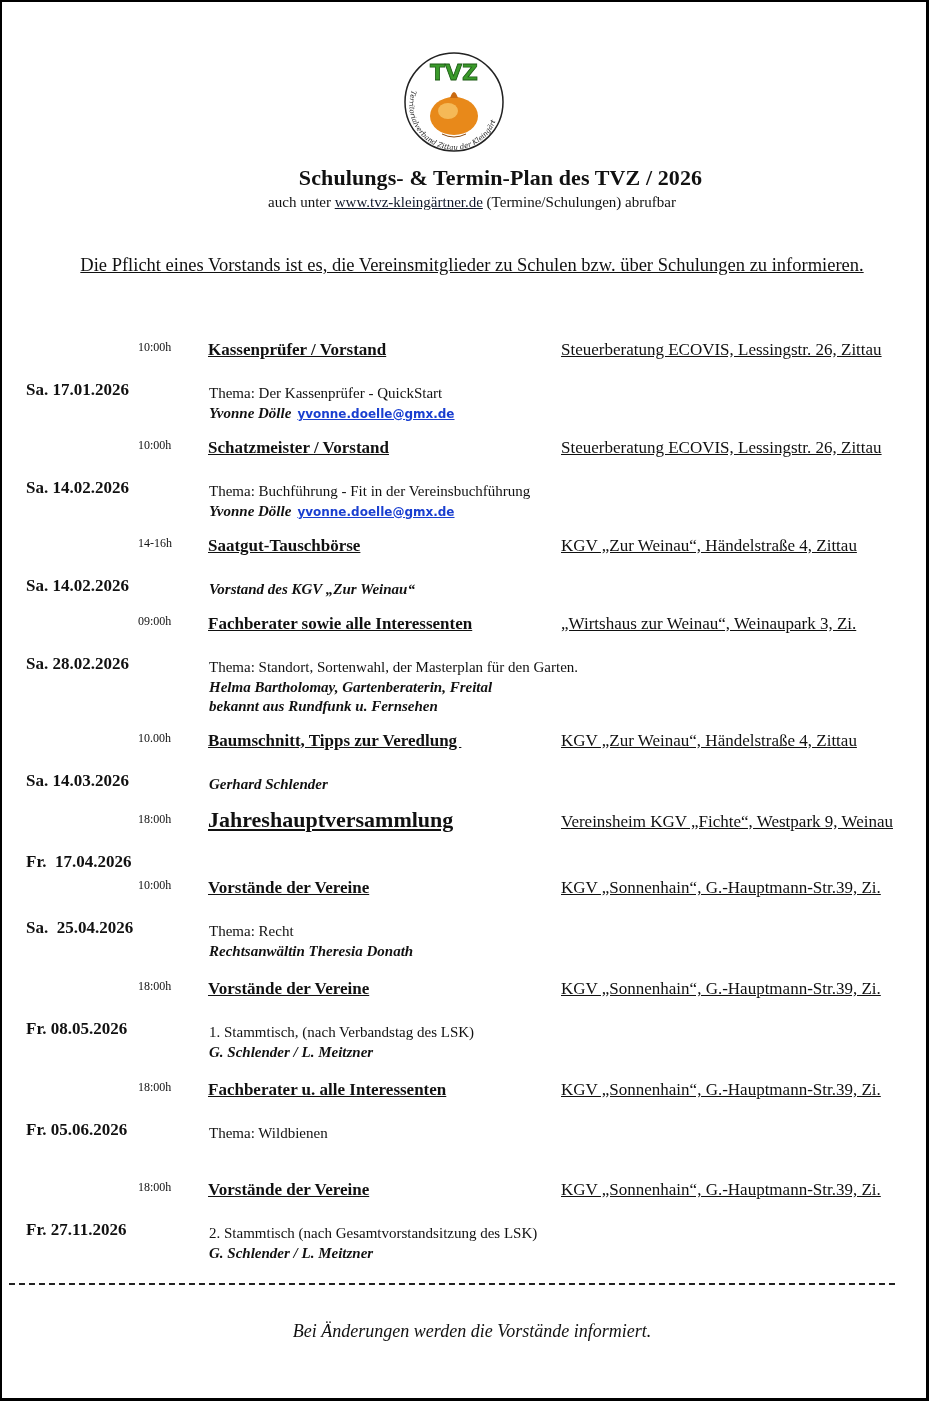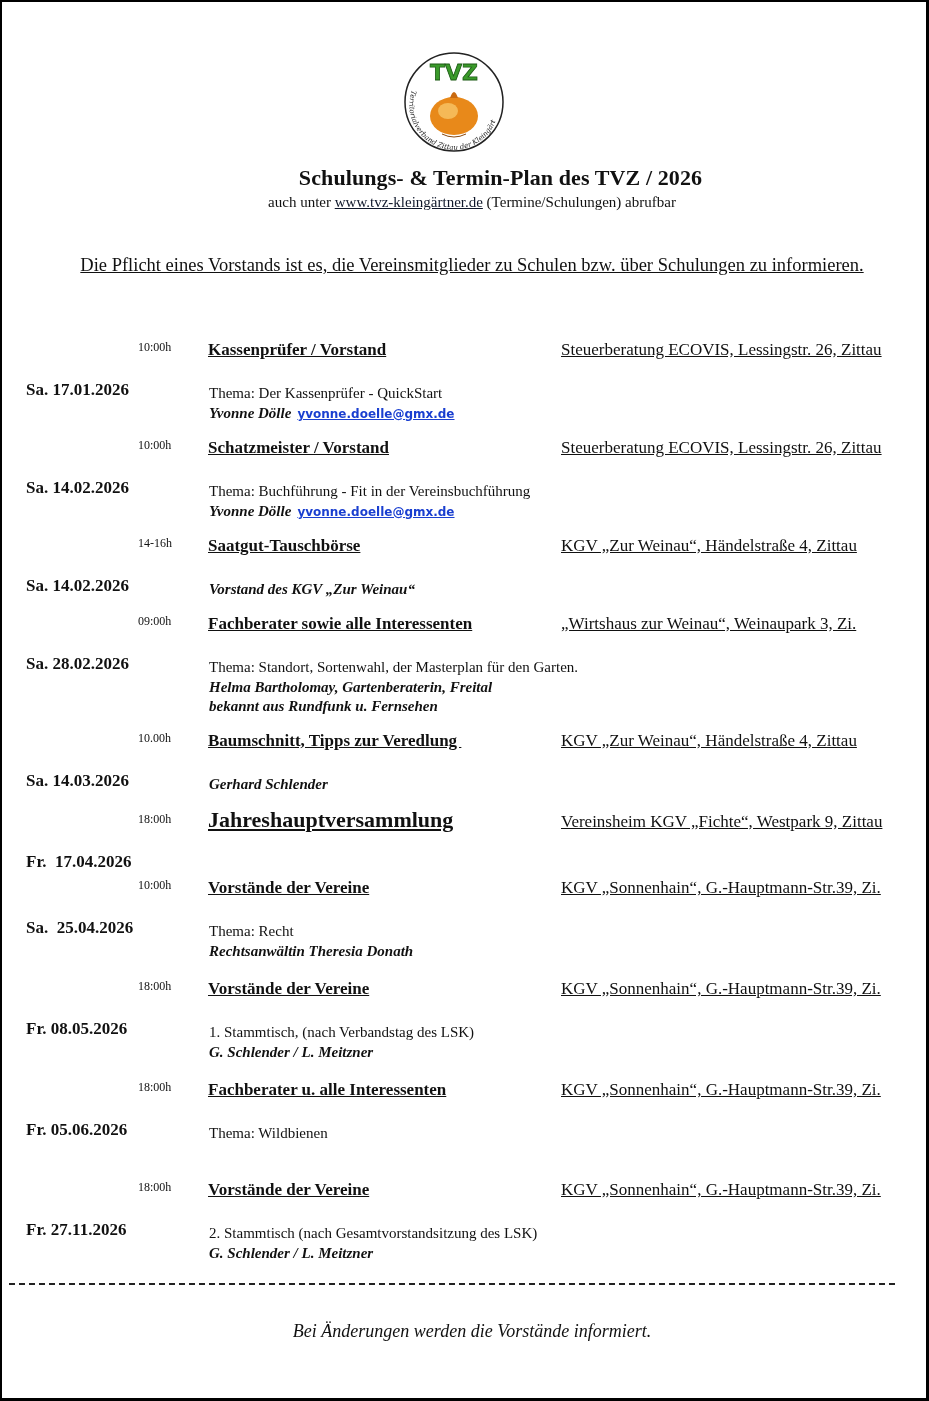--- a/index.html
+++ b/index.html
@@ -123,21 +123,21 @@
       <div class="ev-title">Baumschnitt, Tipps zur Veredlung </div>
       <div class="ev-loc">KGV „Zur Weinau“, Händelstraße 4, Zittau</div>
       <div class="ev-lines">
         <div class="ev-line italic"><span>Gerhard Schlender</span></div>
       </div>
     </div>
     <div class="event" style="top: 812px;">
       <div class="ev-date">Fr.  17.04.2026</div>
       <div class="ev-time">18:00h</div>
       <div class="ev-title big">Jahreshauptversammlung</div>
-      <div class="ev-loc">Vereinsheim KGV „Fichte“, Westpark 9, Zittau</div>
+      <div class="ev-loc">Vereinsheim KGV „Fichte“, Westpark 9, Weinau</div>
       <div class="ev-lines"></div>
     </div>
     <div class="event" style="top: 878px;">
       <div class="ev-date">Sa.  25.04.2026</div>
       <div class="ev-time">10:00h</div>
       <div class="ev-title">Vorstände der Vereine</div>
       <div class="ev-loc">KGV „Sonnenhain“, G.-Hauptmann-Str.39, Zi.</div>
       <div class="ev-lines">
         <div class="ev-line"><span>Thema: Recht</span></div>
         <div class="ev-line italic"><span>Rechtsanwältin Theresia Donath</span></div>

